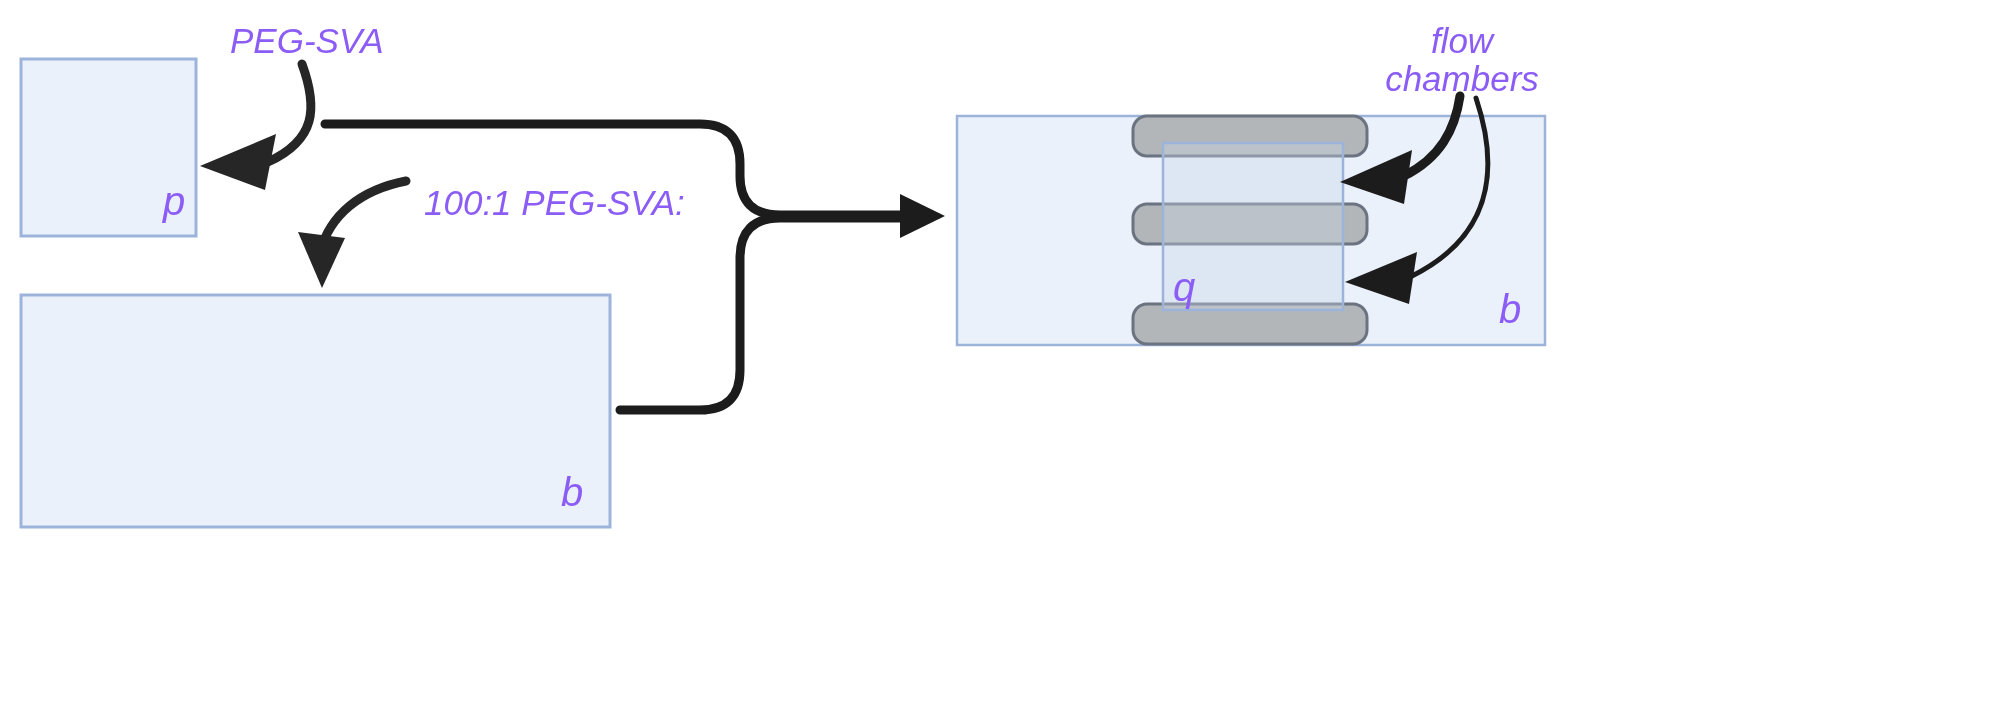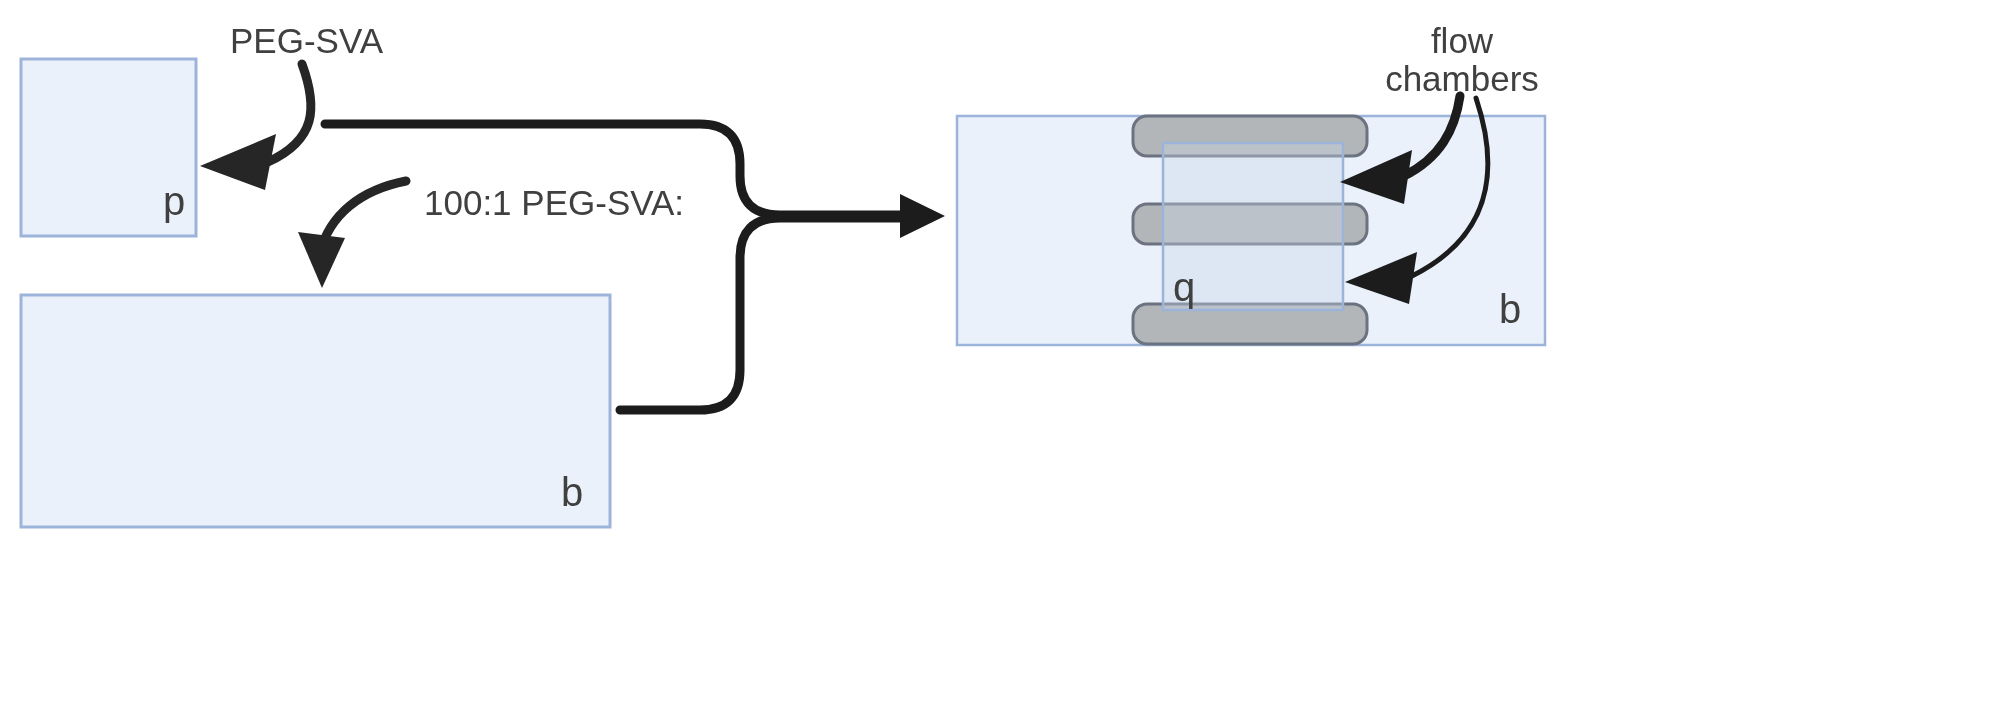--- a/index.html
+++ b/index.html
@@ -21,23 +21,24 @@
     height: 708px;
   }
   .svg-layer {
     position: absolute;
     left: 0; top: 0;
     width: 2000px;
     height: 708px;
   }
   .lbl {
     position: absolute;
-    color: #404040;
+    color: #8b5cf6;
     white-space: pre;
     line-height: 1.18;
+    font-style: italic;
   }
   .lbl-big {
     font-size: 35px;
   }
   .lbl-item {
     font-size: 40px;
   }
   .lbl-flow {
     font-size: 35px;
     text-align: center;

